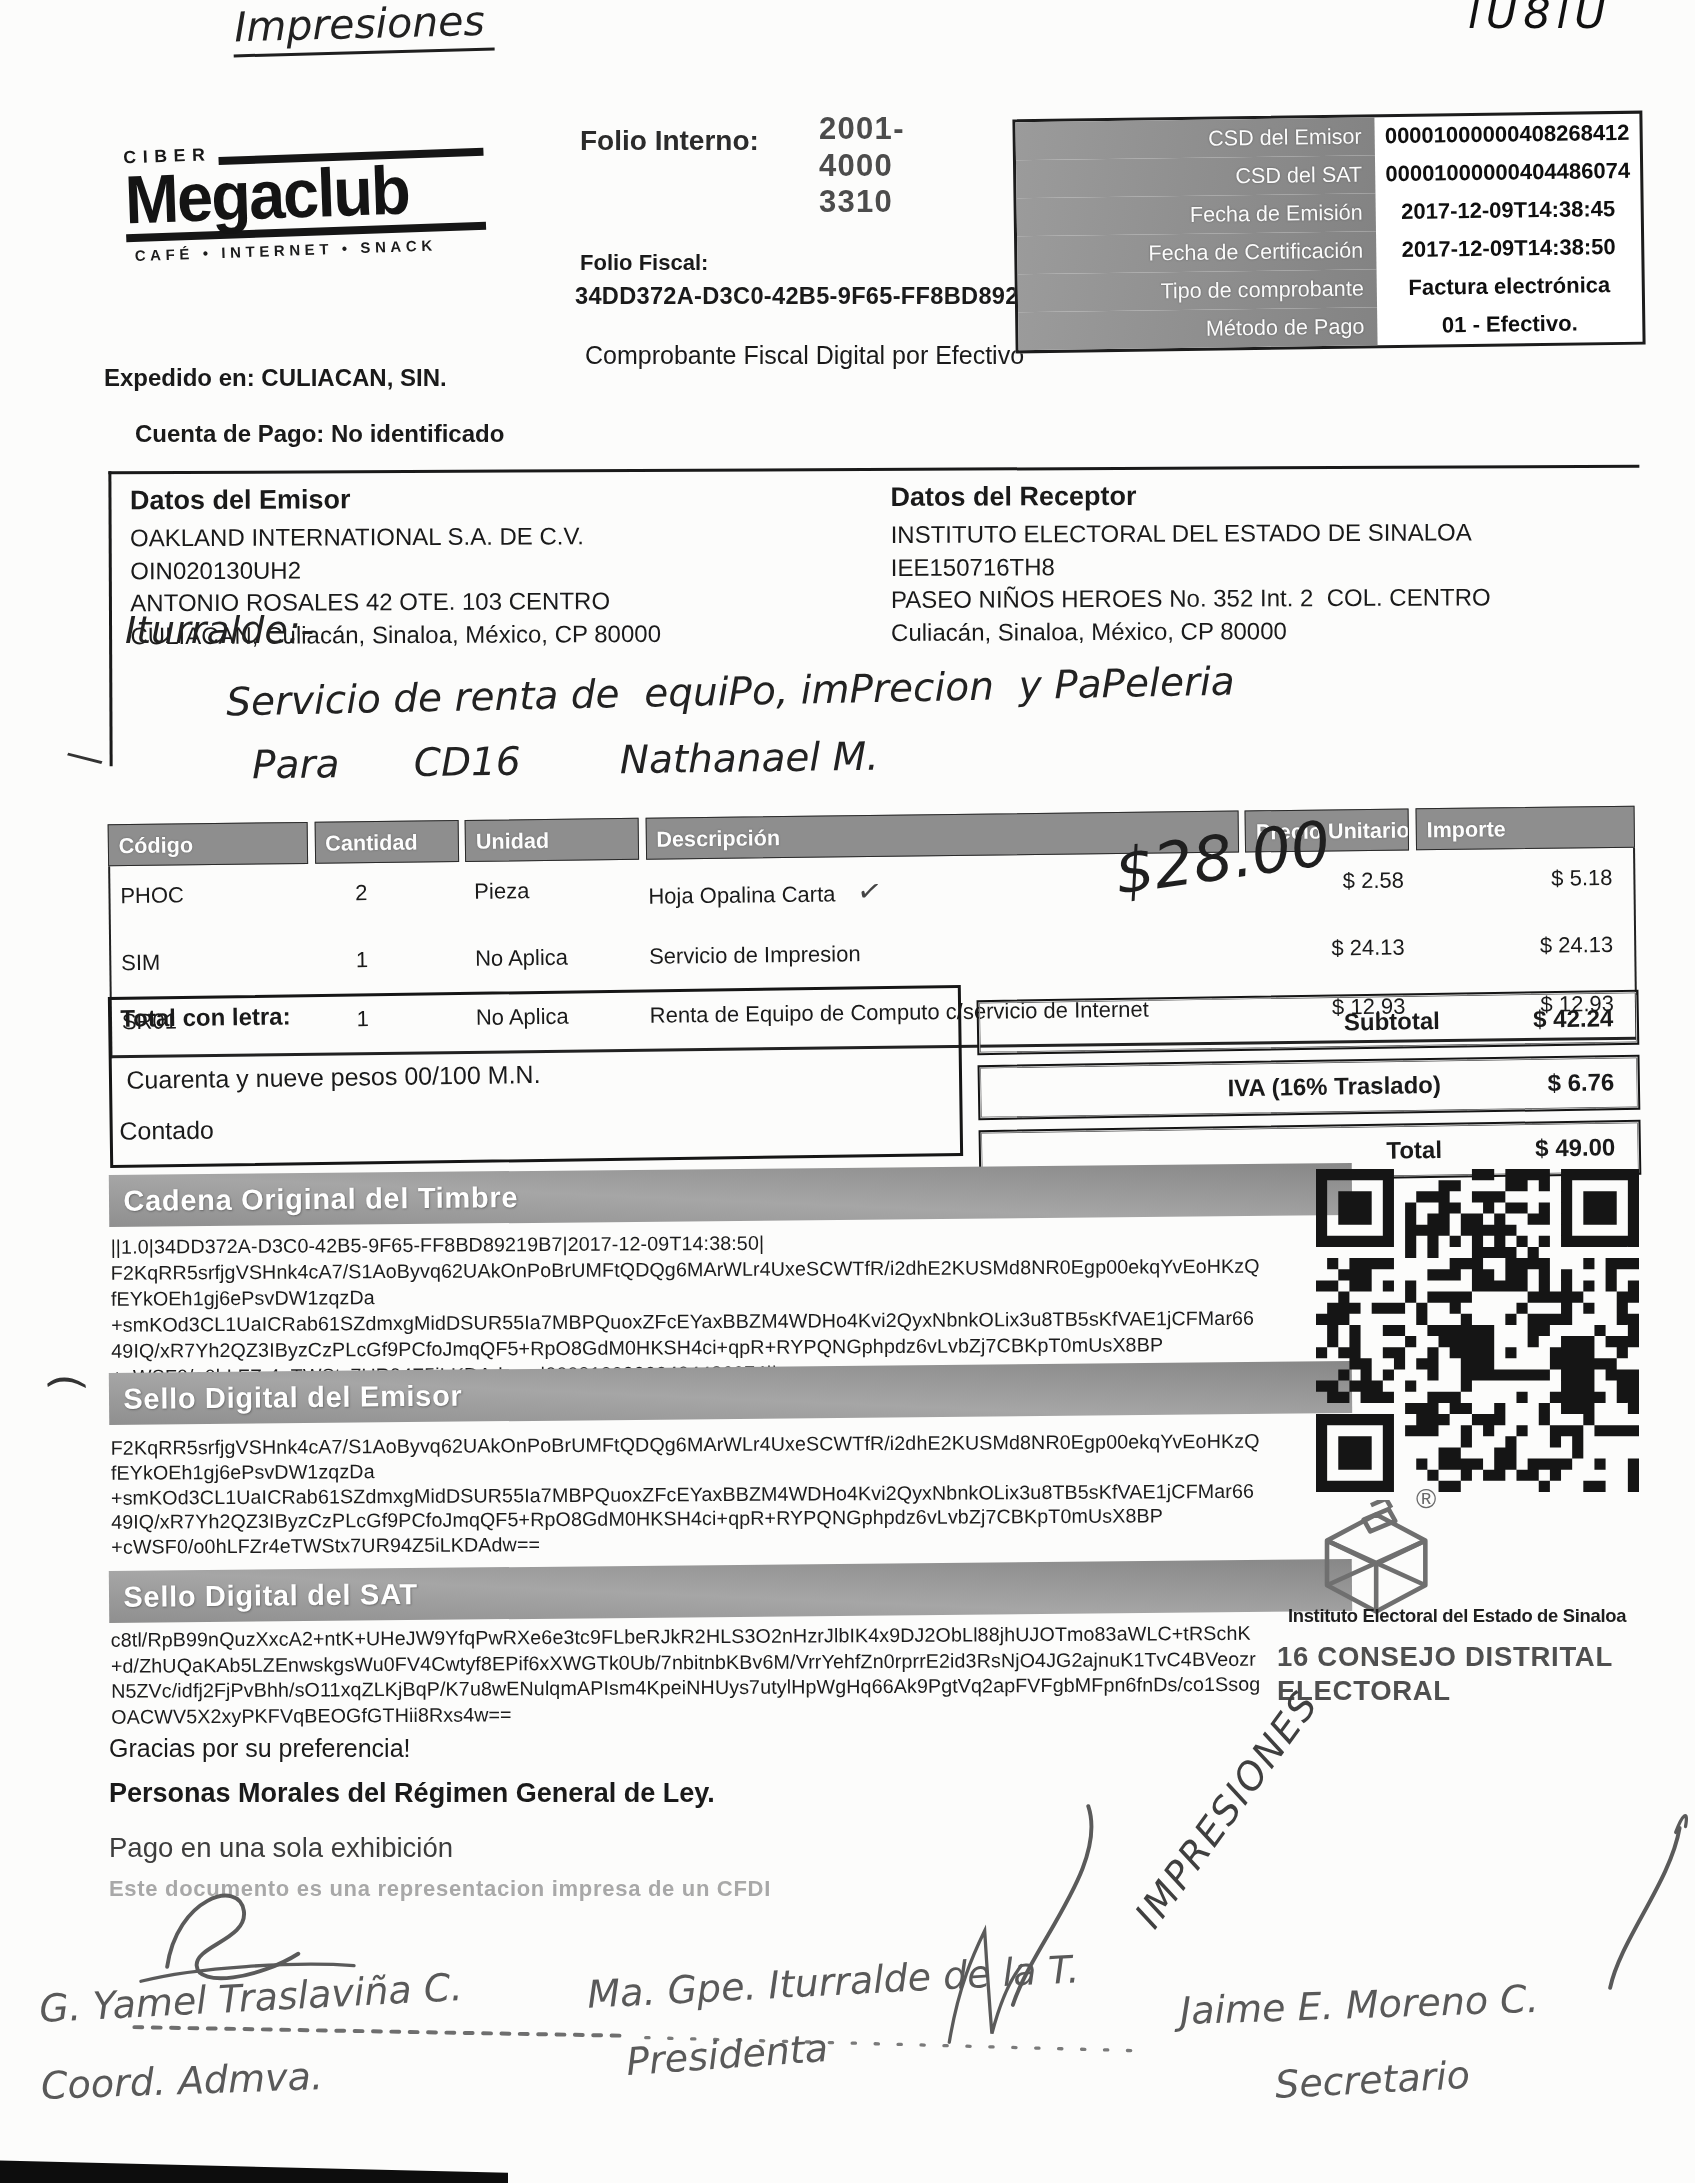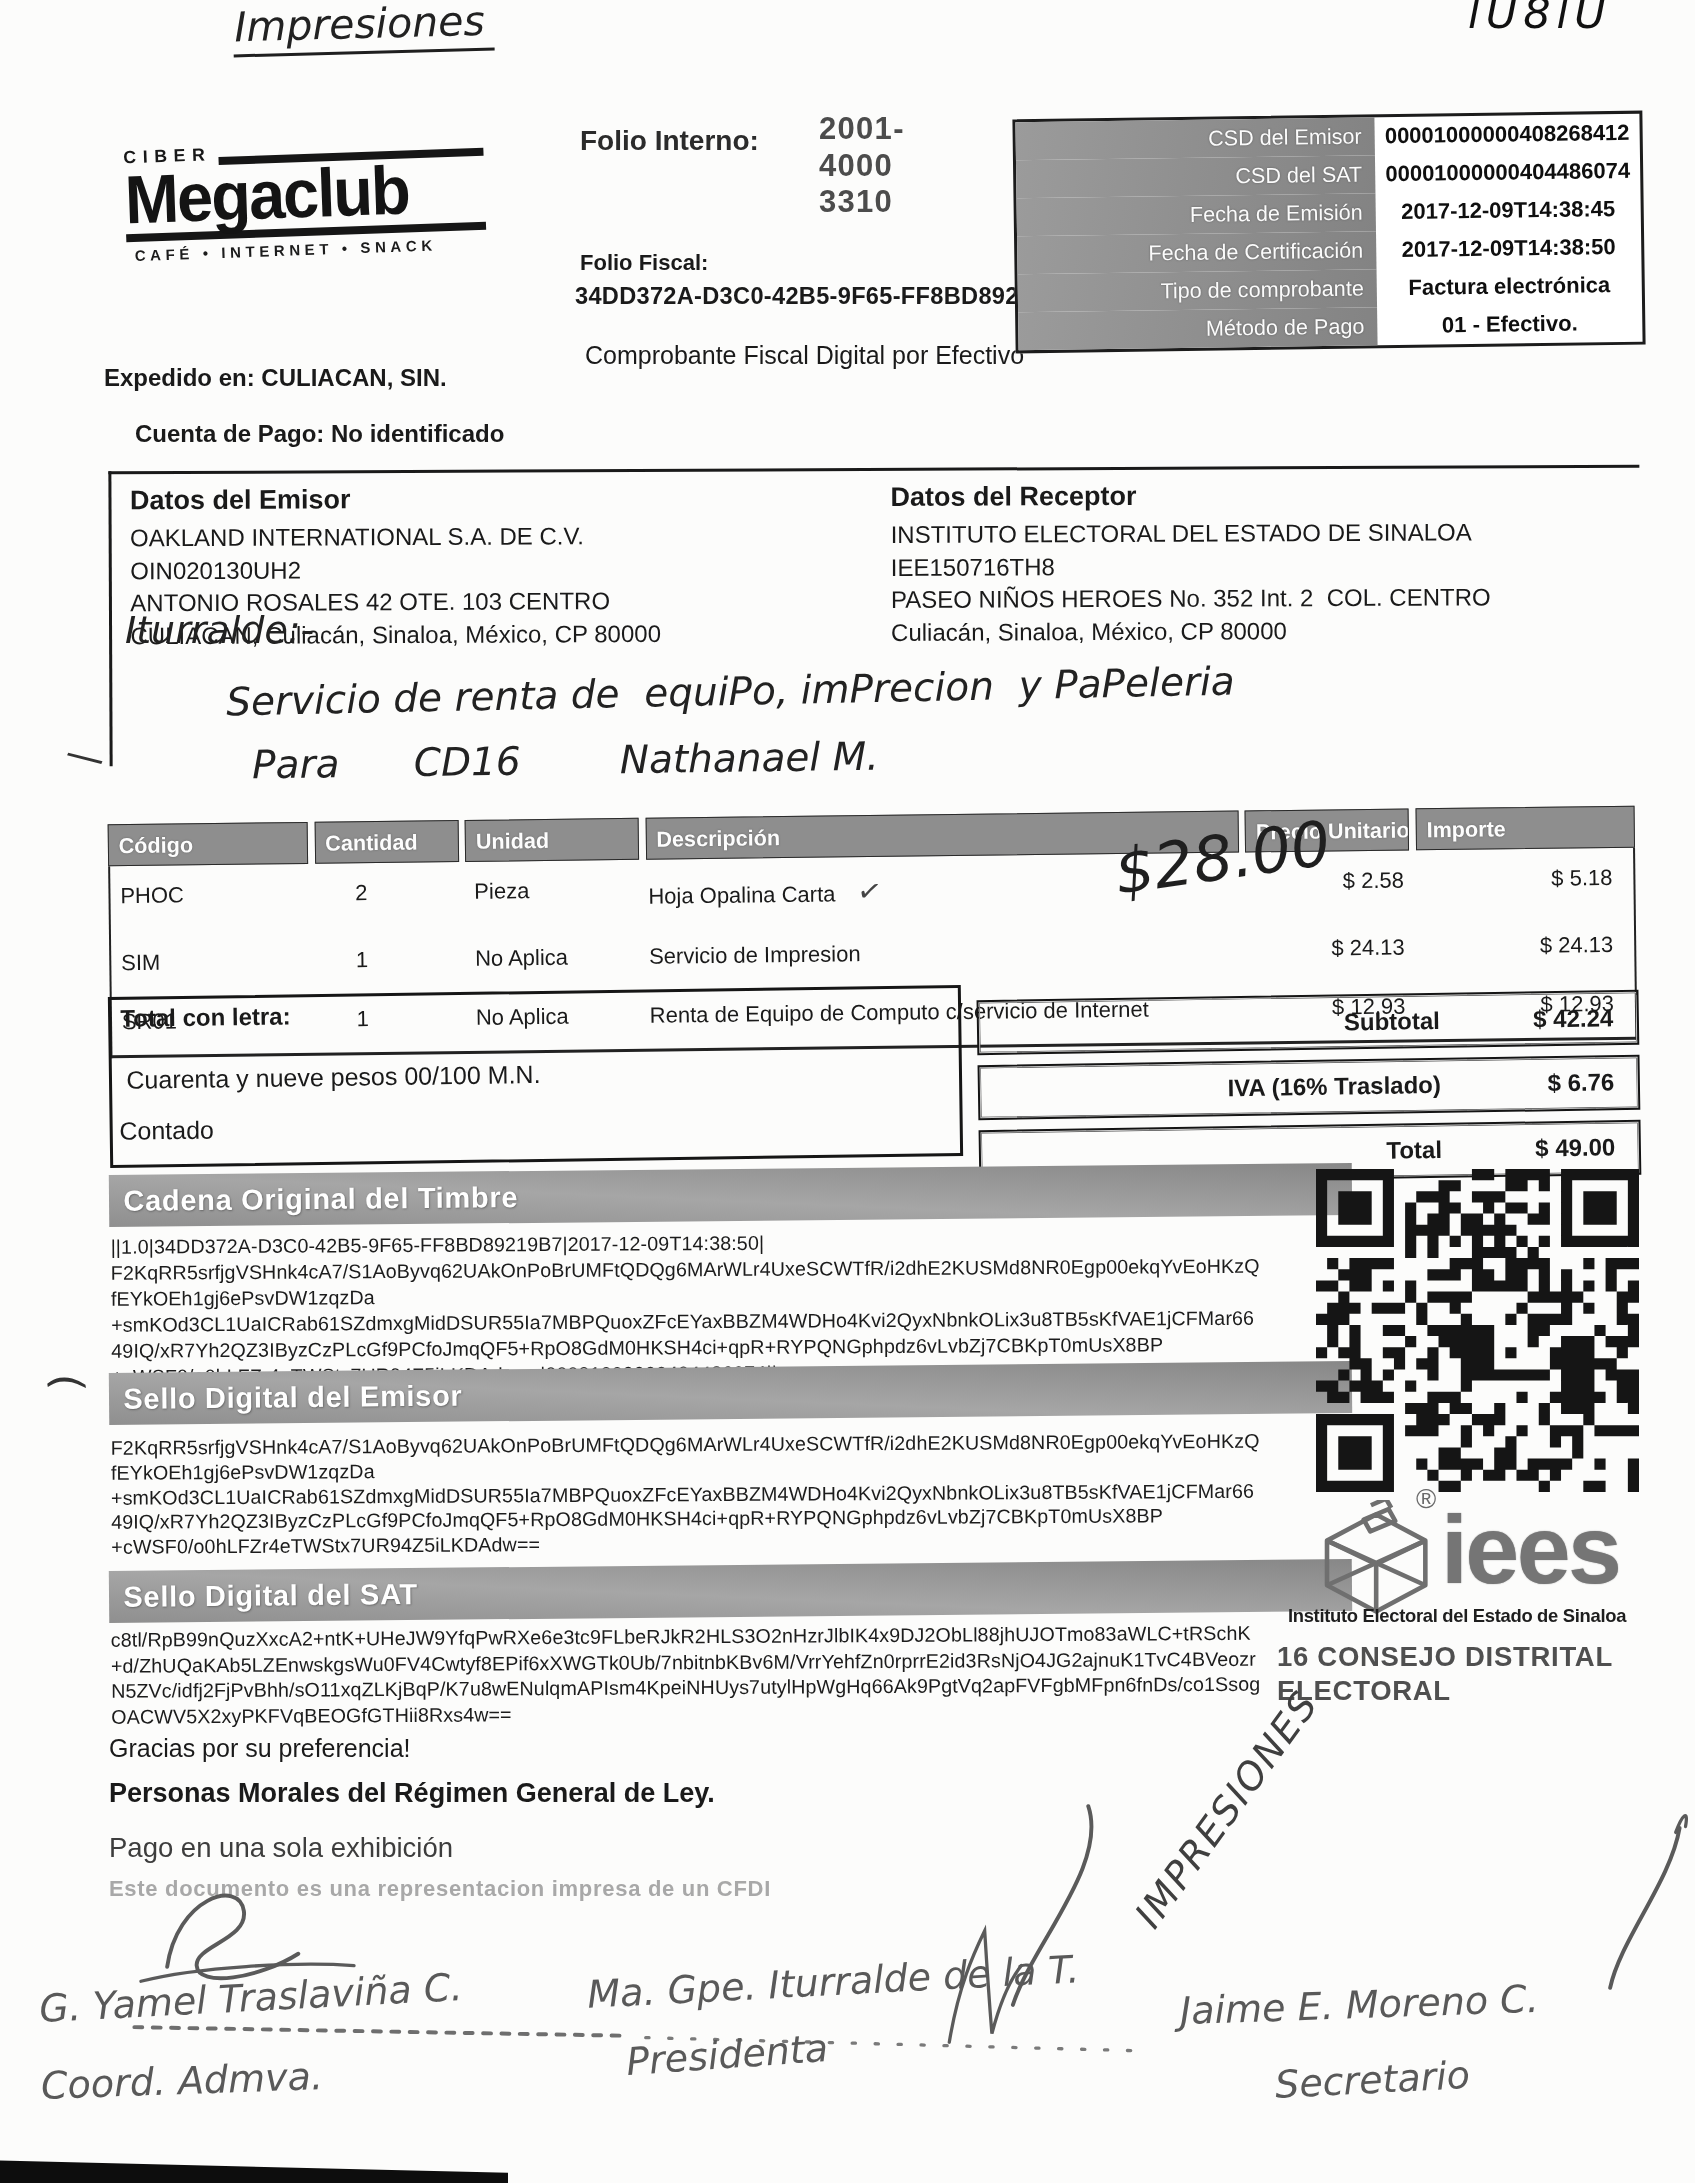--- a/index.html
+++ b/index.html
@@ -261,21 +261,20 @@
         <path d="M32 62 L107 22 L182 62 L182 130 L107 170 L32 130 Z"></path>
         <path d="M32 62 L107 98 L182 62"></path>
         <path d="M107 98 L107 170"></path>
         <path d="M32 62 L182 130 M182 62 L32 130"></path>
         <path d="M88 30 L126 14 L136 32 L98 48 Z"></path>
         <path d="M99 8 L122 -2 L130 12"></path>
       </g>
     </svg>
   </div>
   <div class="abs reg">®</div>
-  <div class="abs ieestxt">iees</div>
   <div class="abs inst">Instituto Electoral del Estado de Sinaloa</div>
   <div class="abs council pre">16 CONSEJO DISTRITAL
 ELECTORAL</div>
 
   <div class="abs gracias">Gracias por su preferencia!</div>
   <div class="abs regimen">Personas Morales del Régimen General de Ley.</div>
   <div class="abs pago">Pago en una sola exhibición</div>
   <div class="abs cfdinote">Este documento es una representacion impresa de un CFDI</div>
 
   <div class="abs hand" style="left:1144px;top:1901px;font-size:38px;color:#3f3f3f;letter-spacing:2px;transform:rotate(-54deg);transform-origin:0 50%;">IMPRESIONES</div>

